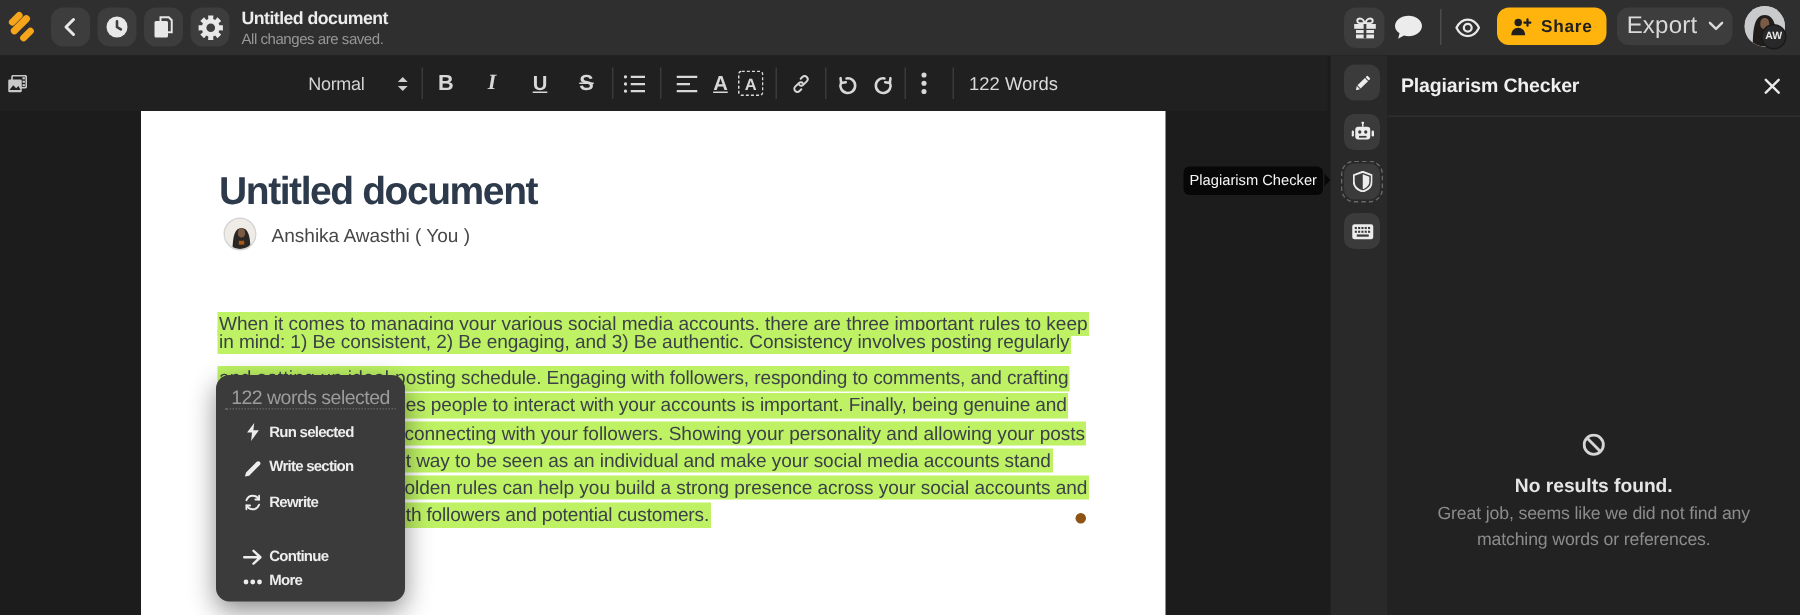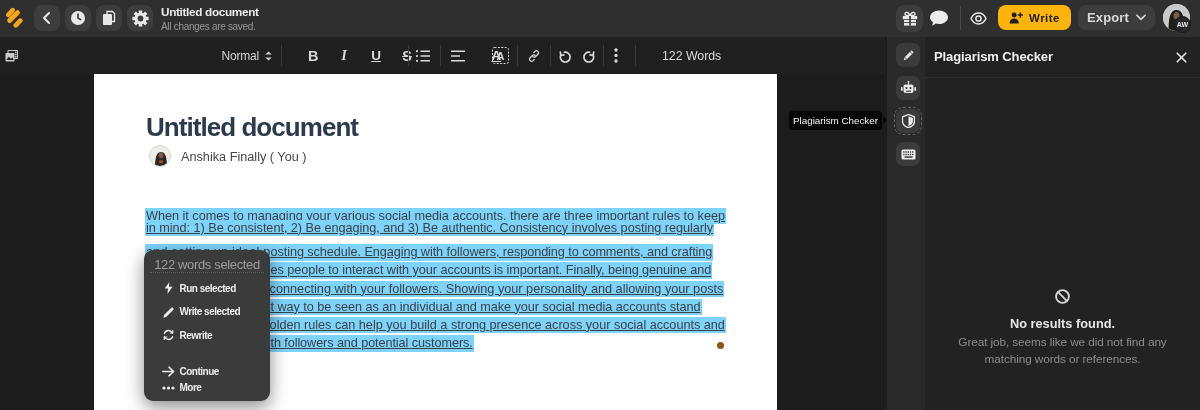--- a/index.html
+++ b/index.html
@@ -9,39 +9,39 @@
 
 
 #topbar { left:0; top:0; width:1200px; height:37px; background:#2f2f30; }
 .tbtn { position:absolute; top:5px; width:26px; height:26px; background:#3d3d3e; border-radius:8px; display:flex; align-items:center; justify-content:center; }
 #title { left:161px; top:5px; font-size:11.8px; font-weight:700; color:#ececec; letter-spacing:-0.35px; }
 #subtitle { left:161px; top:20.5px; font-size:10px; color:#979797; letter-spacing:-0.3px; }
 .vdiv { position:absolute; width:1px; background:#4b4b4c; }
 #sharebtn { left:998px; top:5px; width:73px; height:25px; background:#feb40d; border-radius:8px; display:flex; align-items:center; justify-content:center; gap:6px; }
 #sharebtn span { font-size:11.5px; font-weight:700; color:#1f1f1f; letter-spacing:0.45px; }
 #exportbtn { left:1078px; top:5px; width:77px; height:25px; background:#3d3d3e; border-radius:8px; display:flex; align-items:center; justify-content:center; gap:7px; }
-#exportbtn span { font-size:13px; font-weight:700; color:#d9d9d9; letter-spacing:0.15px; }
+#exportbtn span { font-size:16px; font-weight:400; color:#d9d9d9; letter-spacing:0.15px; }
 #avatar { left:1163px; top:4px; width:27px; height:27px; border-radius:50%; background:#c8c9cb; overflow:hidden; }
 #avbadge { left:1174px; top:16px; width:17px; height:17px; border-radius:50%; background:#28282a; border:1px solid #1a1a1a; color:#e8e8e8; font-size:7px; font-weight:700; display:flex; align-items:center; justify-content:center; }
 
 
 #toolbar { left:0; top:37px; width:885px; height:37px; background:#202021; }
-.ticon { position:absolute; top:37px; height:37px; display:flex; align-items:center; justify-content:center; color:#d8d8d8;margin-left:16px; }
+.ticon { position:absolute; top:37px; height:37px; display:flex; align-items:center; justify-content:center; color:#d8d8d8; }
 .tdiv { position:absolute; top:45px; width:1px; height:21px; background:#3a3a3b; }
 
 
 #canvas { left:0; top:74px; width:885px; height:336px; background:#1c1c1d; }
 #page { left:94px; top:74px; width:683px; height:336px; background:#ffffff; }
 #docheading { left:146px; top:112px; font-size:26px; font-weight:700; color:#2c3a4b; letter-spacing:-0.95px; }
 #docavatar { left:149px; top:145px; width:22px; height:22px; border-radius:50%; background:#e8e6e2; border:1px solid #d5d5d5; overflow:hidden; }
 #docname { left:181px; top:149.5px; font-size:12.7px; color:#474747; }
 
 
 .pl { position:absolute; left:145px; height:18.2px; white-space:nowrap; font-size:12.7px; line-height:18.2px; }
-.pl span.hl { background:#7dd3fc; color:#3c4147; padding:1.3px 1px;text-decoration:underline; }
+.pl span.hl { background:#bef264; color:#3c4147; padding:1.3px 1px; }
 
 #dot { left:716.5px; top:342px; width:7px; height:7px; border-radius:50%; background:#8d5416; }
 
 
 #menu { left:144px; top:250px; width:126px; height:150.5px; background:#3b3b3c; border-radius:9px; box-shadow:0 6px 18px rgba(0,0,0,.45); }
 #menuhead { position:absolute; left:0; top:6.5px; width:100%; text-align:center; font-size:13px; color:#9c9c9c; letter-spacing:-0.35px; }
 #menusep { position:absolute; left:6px; right:6px; top:22.2px; border-top:1px dotted #5f5f5f; }
 .mi { position:absolute; left:17.5px; display:flex; align-items:center; color:#ededed; font-size:10px; font-weight:700; letter-spacing:-0.5px; height:13px; }
 .mi svg { flex:0 0 auto; width:13px; margin-right:5px; }
 
@@ -120,21 +120,21 @@
 <svg class="abs" style="left:970px;top:11.5px" width="17" height="13" viewBox="0 0 17 13">
   <path d="M1 6.5 C3 2.3 5.6 1 8.5 1 C11.4 1 14 2.3 16 6.5 C14 10.7 11.4 12 8.5 12 C5.6 12 3 10.7 1 6.5 Z" fill="none" stroke="#e8e8e8" stroke-width="1.5"></path>
   <circle cx="8.5" cy="6.5" r="2.6" fill="none" stroke="#e8e8e8" stroke-width="1.5"></circle>
 </svg>
 <div id="sharebtn" class="abs">
   <svg width="14" height="12" viewBox="0 0 15 13">
       <circle cx="5.5" cy="3.2" r="2.7" fill="#1f1f1f"></circle>
       <path d="M.5 12.5 C.5 9 2.7 7 5.5 7 C8.3 7 10.5 9 10.5 12.5 Z" fill="#1f1f1f"></path>
       <path d="M12.2 1 v4.6 M9.9 3.3 h4.6" stroke="#1f1f1f" stroke-width="1.6" stroke-linecap="round"></path>
     </svg>
-  <span>Write</span>
+  <span>Share</span>
 </div>
 <div id="exportbtn" class="abs">
   <span>Export</span>
   <svg width="10" height="7" viewBox="0 0 11 7">
       <path d="M1 1 L5.5 5.5 L10 1" stroke="#d9d9d9" stroke-width="1.8" fill="none" stroke-linecap="round" stroke-linejoin="round"></path>
     </svg>
 </div>
 <div id="avatar" class="abs">
   <svg width="27" height="27" viewBox="0 0 27 27">
     <rect width="27" height="27" fill="#c9cacc"></rect>
@@ -217,21 +217,21 @@
 <div id="page" class="abs"></div>
 <div id="docheading" class="abs">Untitled document</div>
 <div id="docavatar" class="abs">
   <svg width="22" height="22" viewBox="0 0 22 22">
     <rect width="22" height="22" fill="#efece7"></rect>
     <path d="M5 22 C5 13 6 6 11 6 C16 6 17 13 17 22 Z" fill="#2a2623"></path>
     <path d="M8.6 9.5 C8.6 7 9.8 6.2 11 6.2 C12.2 6.2 13.4 7 13.4 9.5 C13.4 11.5 12.2 12.3 11 12.3 C9.8 12.3 8.6 11.5 8.6 9.5 Z" fill="#7a5c46"></path>
     <rect x="9.2" y="14.5" width="3.6" height="2.6" fill="#a85a1c"></rect>
   </svg>
 </div>
-<div id="docname" class="abs">Anshika Finally ( You )</div>
+<div id="docname" class="abs">Anshika Awasthi ( You )</div>
 
 <div class="pl" style="top:207.0px"><span class="hl" id="l1" style="letter-spacing:-0.0209px">When it comes to managing your various social media accounts, there are three important rules to keep</span></div>
 <div class="pl" style="top:219px"><span class="hl" id="l2" style="letter-spacing:-0.0418px">in mind: 1) Be consistent, 2) Be engaging, and 3) Be authentic. Consistency involves posting regularly</span></div>
 <div class="pl" style="top:243.4px"><span class="hl" id="l3"><span id="h3" style="letter-spacing:0.1761px">and setting up ideal p</span><span id="v3" style="letter-spacing:-0.0775px">osting schedule. Engaging with followers, responding to comments, and crafting</span></span></div>
 <div class="pl" style="top:261.6px"><span class="hl" id="l4"><span id="h4" style="letter-spacing:0.0833px">content that encourag</span><span id="v4" style="letter-spacing:-0.0679px">es people to interact with your accounts is important. Finally, being genuine and</span></span></div>
 <div class="pl" style="top:279.8px"><span class="hl" id="l5"><span id="h5" style="letter-spacing:1.6859px">authentic means </span><span id="v5" style="letter-spacing:-0.0048px">connecting with your followers. Showing your personality and allowing your posts</span></span></div>
 <div class="pl" style="top:298.0px"><span class="hl" id="l6"><span id="h6" style="letter-spacing:1.5486px">to shine is a grea</span><span id="v6" style="letter-spacing:-0.05px">t way to be seen as an individual and make your social media accounts stand</span></span></div>
 <div class="pl" style="top:316.2px"><span class="hl" id="l7"><span id="h7" style="letter-spacing:1.1583px">out. These three g</span><span id="v7" style="letter-spacing:-0.0216px">olden rules can help you build a strong presence across your social accounts and</span></span></div>
 <div class="pl" style="top:334.4px"><span class="hl" id="l8"><span id="h8" style="letter-spacing:2.2715px">develop trust wi</span><span id="v8" style="letter-spacing:-0.101px">th followers and potential customers.</span></span></div>
 <div id="dot" class="abs"></div>
@@ -242,21 +242,21 @@
   <div class="mi" style="top:31.7px">
     <svg height="12" viewBox="0 0 13 12">
         <path d="M7.5 0 L2.7 6.4 H6 L5.4 12 L10.6 4.8 H6.9 Z" fill="#ededed"></path>
       </svg>
     <span>Run selected</span>
   </div>
   <div class="mi" style="top:55.2px">
     <svg height="12" viewBox="0 0 13 12">
         <path d="M1.3 11.7 L2 9 L9.1 1.9 C9.7 1.3 10.6 1.3 11.2 1.9 C11.8 2.5 11.8 3.4 11.2 4 L4.1 11.1 Z" fill="#ededed"></path>
       </svg>
-    <span>Write selected</span>
+    <span>Write section</span>
   </div>
   <div class="mi" style="top:78.6px">
     <svg height="12" viewBox="0 0 24 24" fill="none" stroke="#ededed" stroke-width="2.6" stroke-linecap="round">
       <path d="M20 8 C18.5 5 15.5 3 12 3 C8 3 4.8 5.6 3.6 9"></path>
       <path d="M4 16 C5.5 19 8.5 21 12 21 C16 21 19.2 18.4 20.4 15"></path>
       <path d="M20.5 3 V8 H15.5" stroke-width="2.4"></path>
       <path d="M3.5 21 V16 H8.5" stroke-width="2.4"></path>
     </svg>
     <span>Rewrite</span>
   </div>

